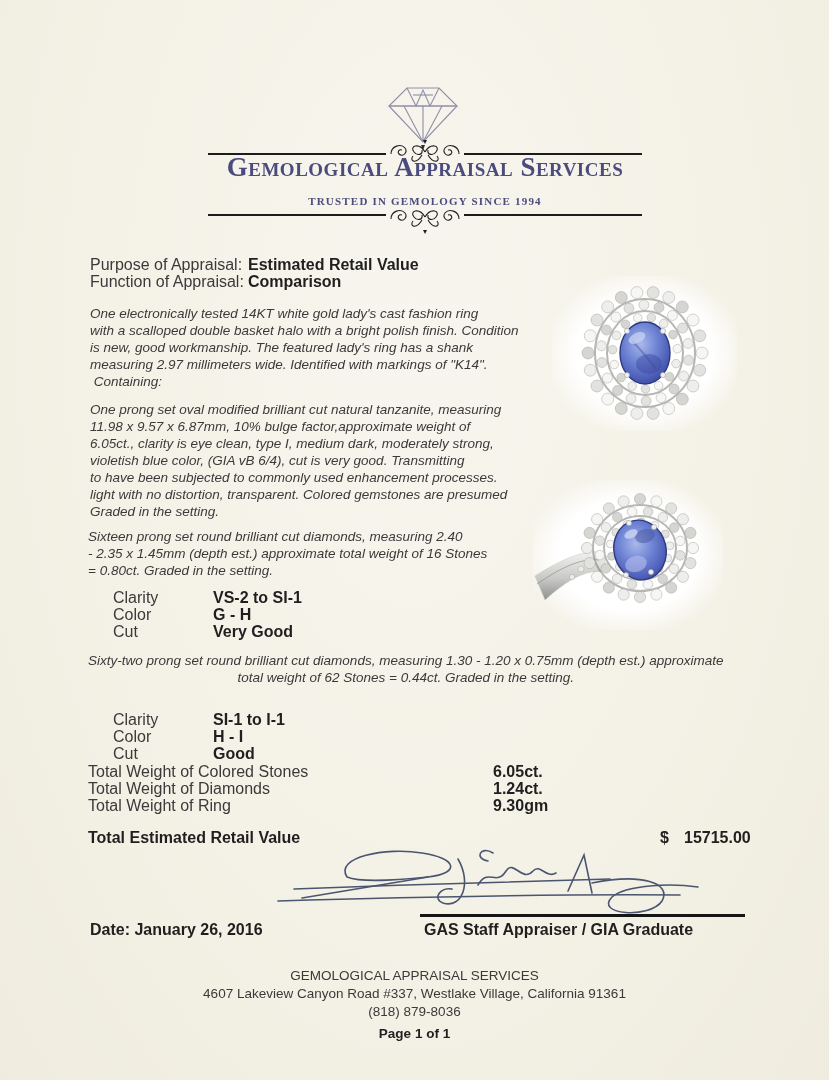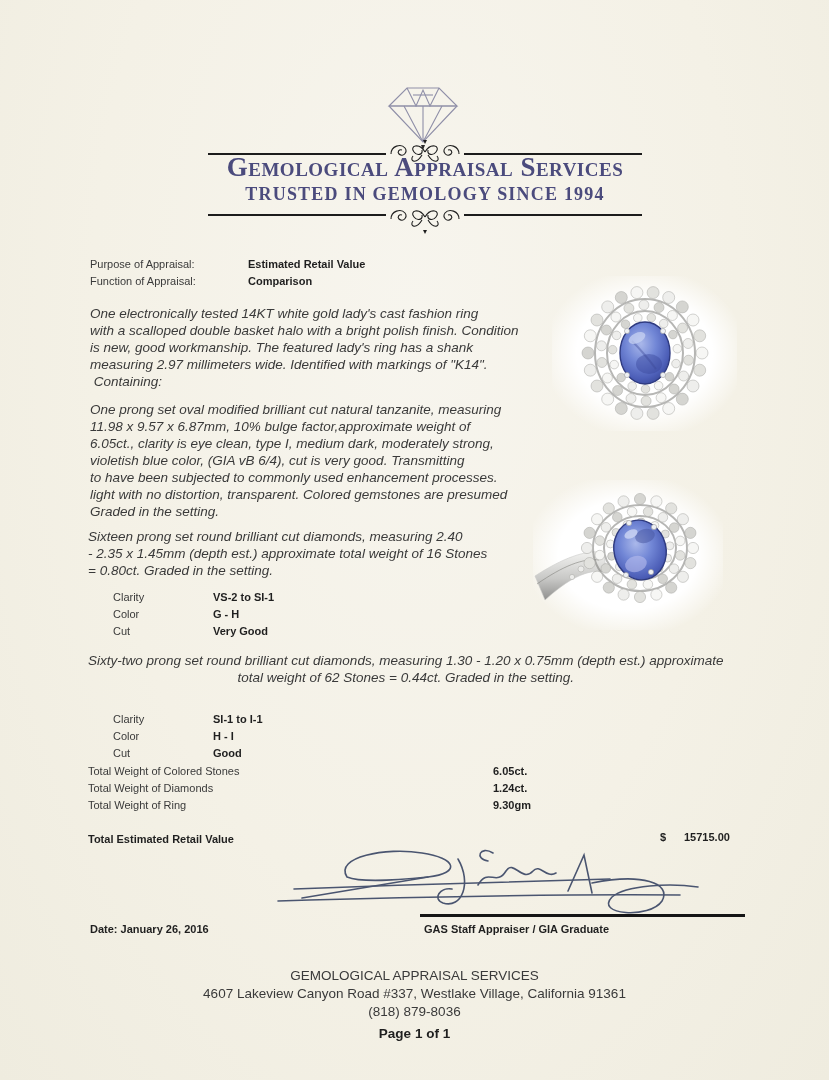--- a/index.html
+++ b/index.html
@@ -3,35 +3,35 @@
 <meta charset="utf-8">
 <style>
   html,body{margin:0;padding:0;}
   .page{
     position:relative; width:829px; height:1080px; overflow:hidden;
     background:radial-gradient(ellipse at 50% 30%, #f7f5ee 0%, #f4f1e6 55%, #efecdf 100%);
     font-family:"Liberation Sans", sans-serif; color:#3a3a3a;
   }
   .abs{position:absolute;}
   .line{white-space:pre; font-size:13.5px; line-height:17px;font-style:italic;}
-  .row{height:17px; font-size:11px; line-height:17px; white-space:pre;}
+  .row{height:17px; font-size:16px; line-height:17px; white-space:pre;}
   .lbl{display:inline-block; width:158px;}
   .glabel{display:inline-block; width:100px;}
   .tlabel{display:inline-block; width:405px;}
   b,.bold{font-weight:bold; color:#1f1f1f;}
   
   .title{
     left:21px; top:152px; width:808px; text-align:center;
     font-family:"Liberation Serif", serif; font-variant:small-caps;
     font-size:27px; letter-spacing:0.5px; color:#4b4b7d; font-weight:600;
   }
   .tagline{
-    left:21px; top:184px; width:808px; text-align:center;
+    left:21px; top:195px; width:808px; text-align:center;
     font-family:"Liberation Serif", serif;
-    font-size:18px; letter-spacing:1.2px; color:#4b4b7d; font-weight:600;
+    font-size:11px; letter-spacing:1.2px; color:#4b4b7d; font-weight:600;
   }
   .rule-row{display:flex; align-items:center; height:30px;}
   .rule{flex:1; height:0; border-top:2.2px solid #1c1c1c;}
   .orn{width:72px; height:30px; margin:0 3px; flex:0 0 auto;}
   
   .photo{background:radial-gradient(ellipse at center, #ffffff 52%, rgba(255,255,255,0) 78%);}
   
   .sig-line{background:#151515; height:2.6px;}
   
   .footer-line{left:0; width:829px; text-align:center; font-size:13.5px; line-height:17px;}

